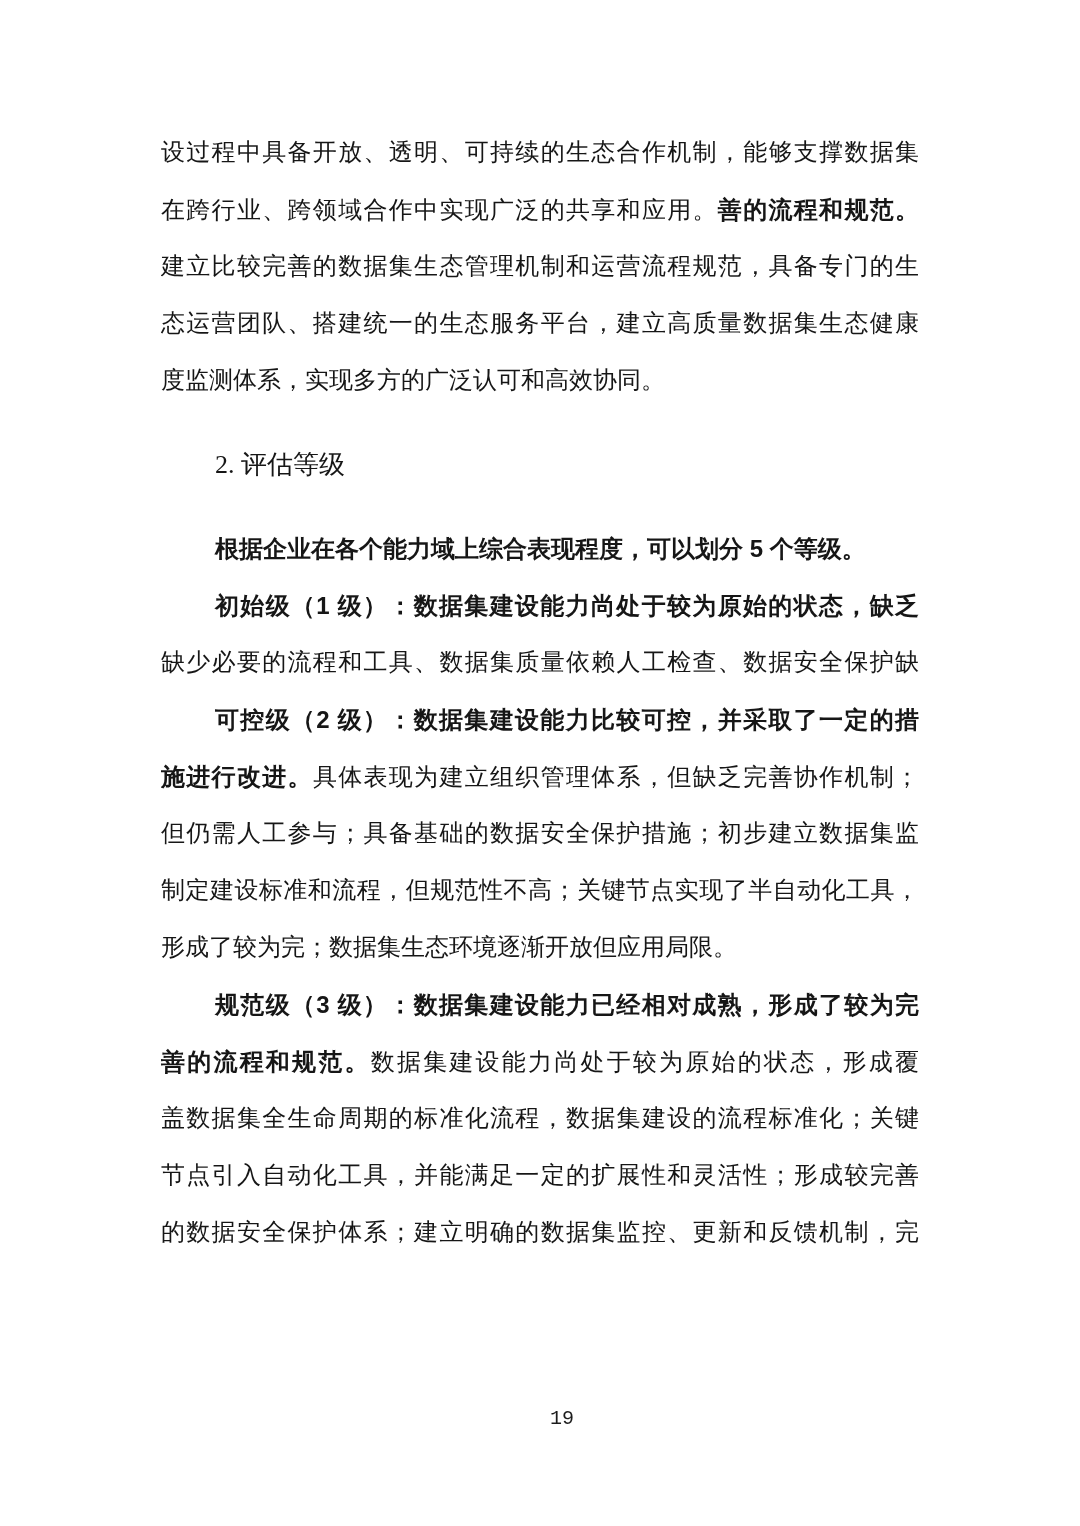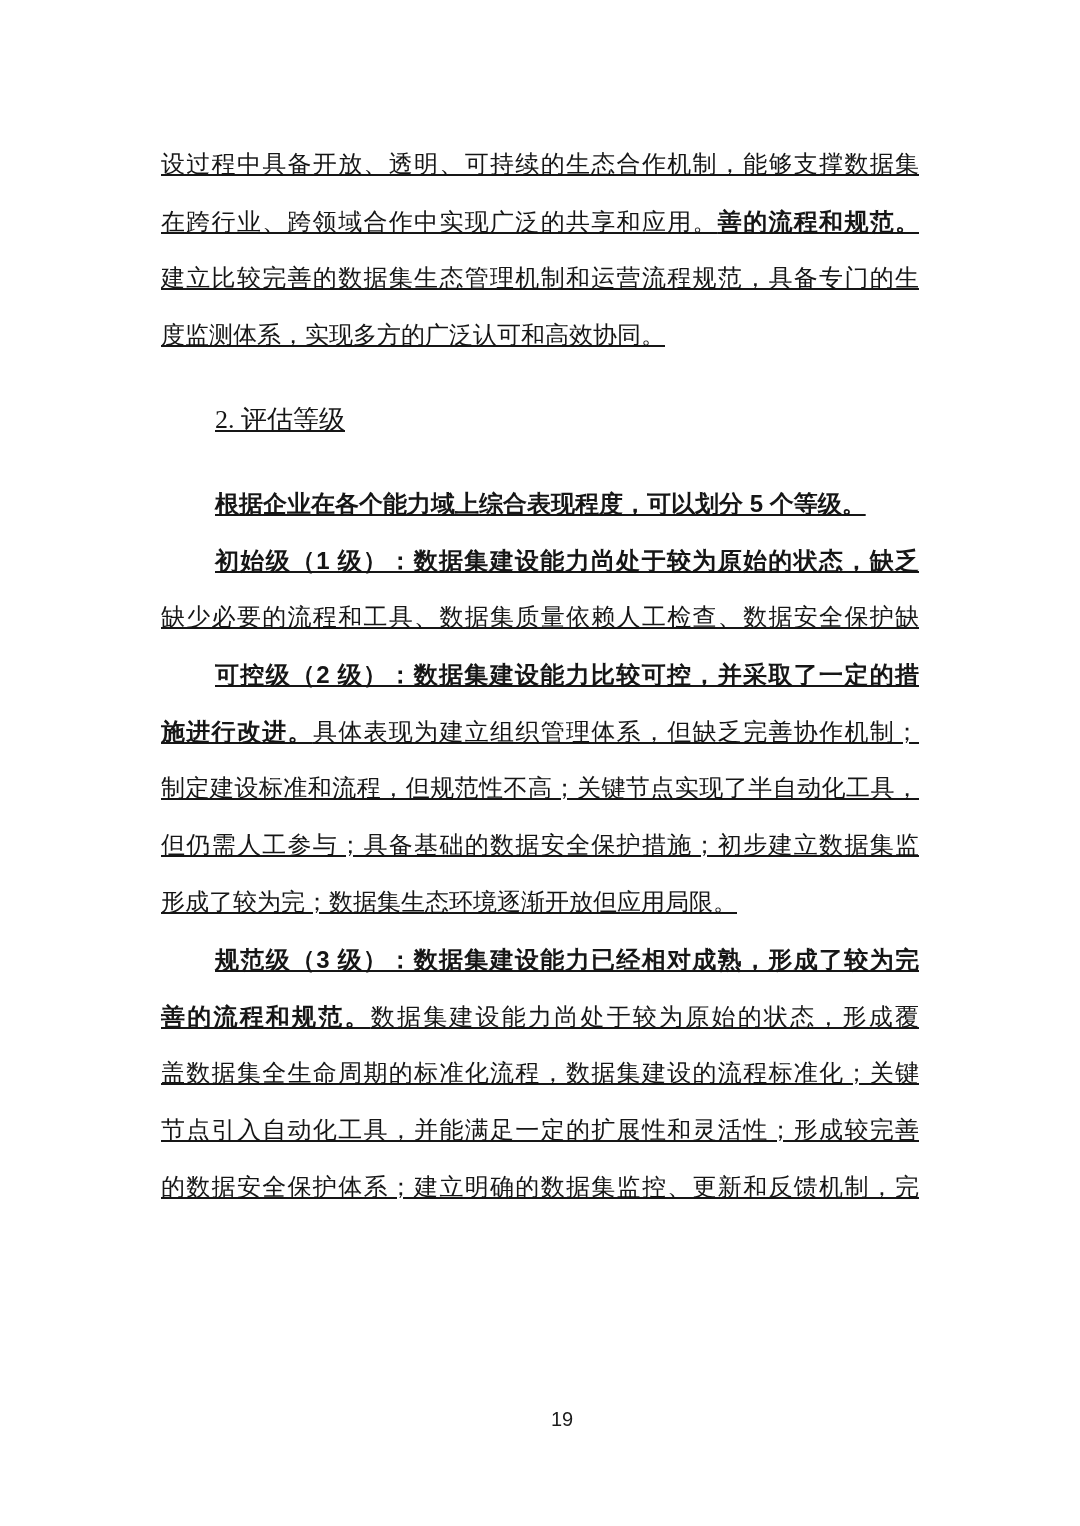--- a/index.html
+++ b/index.html
@@ -12,23 +12,22 @@
     width: 1080px;
     height: 1526px;
     background: #ffffff;
     color: #161616;
     font-family: "Liberation Serif", serif;
     overflow: hidden;
   }
   .content {
     position: absolute;
     left: 161px;
-    top: 136px;
+    top: 124px;
     width: 758px;
-    text-decoration: underline;
   }
   .paragraph {
     margin: 0;
     padding: 0;
   }
   .line {
     height: 57px;
     line-height: 57px;
     font-size: 24px;
     white-space: normal;
@@ -59,49 +58,50 @@
   }
   .page-number {
     position: absolute;
     left: 0;
     right: 0;
     top: 1404px;
     height: 30px;
     line-height: 30px;
     text-align: center;
     font-size: 20px;
-    font-family: Liberation Sans, sans-serif;
+    font-family: Liberation Mono, monospace;
     color: #1c1c1c;
     padding-left: 44px;
   }
 </style>
 </head>
 <body>
 
 <div class="page">
   <div class="content">
       <div class="paragraph">
         <div class="line just"><span class="seg">设过程中具备开放、透明、可持续的生态合作机制，能够支撑数据集</span></div>
         <div class="line just"><span class="seg">在跨行业、跨领域合作中实现广泛的共享和应用。</span><span class="seg bold">善的流程和规范。</span></div>
         <div class="line just"><span class="seg">建立比较完善的数据集生态管理机制和运营流程规范，具备专门的生</span></div>
+        <div class="line just"><span class="seg">态运营团队、搭建统一的生态服务平台，建立高质量数据集生态健康</span></div>
         <div class="line"><span class="seg">度监测体系，实现多方的广泛认可和高效协同。</span></div>
       </div>
       <div class="heading-line">2. 评估等级</div>
       <div class="paragraph">
         <div class="line ind"><span class="seg bold">根据企业在各个能力域上综合表现程度，可以划分 5 个等级。</span></div>
       </div>
       <div class="paragraph">
         <div class="line just ind"><span class="seg bold">初始级（1 级）：数据集建设能力尚处于较为原始的状态，缺乏</span></div>
         <div class="line just"><span class="seg">缺少必要的流程和工具、数据集质量依赖人工检查、数据安全保护缺</span></div>
       </div>
       <div class="paragraph">
         <div class="line just ind"><span class="seg bold">可控级（2 级）：数据集建设能力比较可控，并采取了一定的措</span></div>
         <div class="line just"><span class="seg bold">施进行改进。</span><span class="seg">具体表现为建立组织管理体系，但缺乏完善协作机制；</span></div>
+        <div class="line just"><span class="seg">但仍需人工参与；具备基础的数据安全保护措施；初步建立数据集监</span></div>
         <div class="line just"><span class="seg">制定建设标准和流程，但规范性不高；关键节点实现了半自动化工具，</span></div>
-        <div class="line just"><span class="seg">但仍需人工参与；具备基础的数据安全保护措施；初步建立数据集监</span></div>
         <div class="line"><span class="seg">形成了较为完；数据集生态环境逐渐开放但应用局限。</span></div>
       </div>
       <div class="paragraph">
         <div class="line just ind"><span class="seg bold">规范级（3 级）：数据集建设能力已经相对成熟，形成了较为完</span></div>
         <div class="line just"><span class="seg bold">善的流程和规范。</span><span class="seg">数据集建设能力尚处于较为原始的状态，形成覆</span></div>
         <div class="line just"><span class="seg">盖数据集全生命周期的标准化流程，数据集建设的流程标准化；关键</span></div>
         <div class="line just"><span class="seg">节点引入自动化工具，并能满足一定的扩展性和灵活性；形成较完善</span></div>
         <div class="line just"><span class="seg">的数据安全保护体系；建立明确的数据集监控、更新和反馈机制，完</span></div>
       </div>
     </div>

